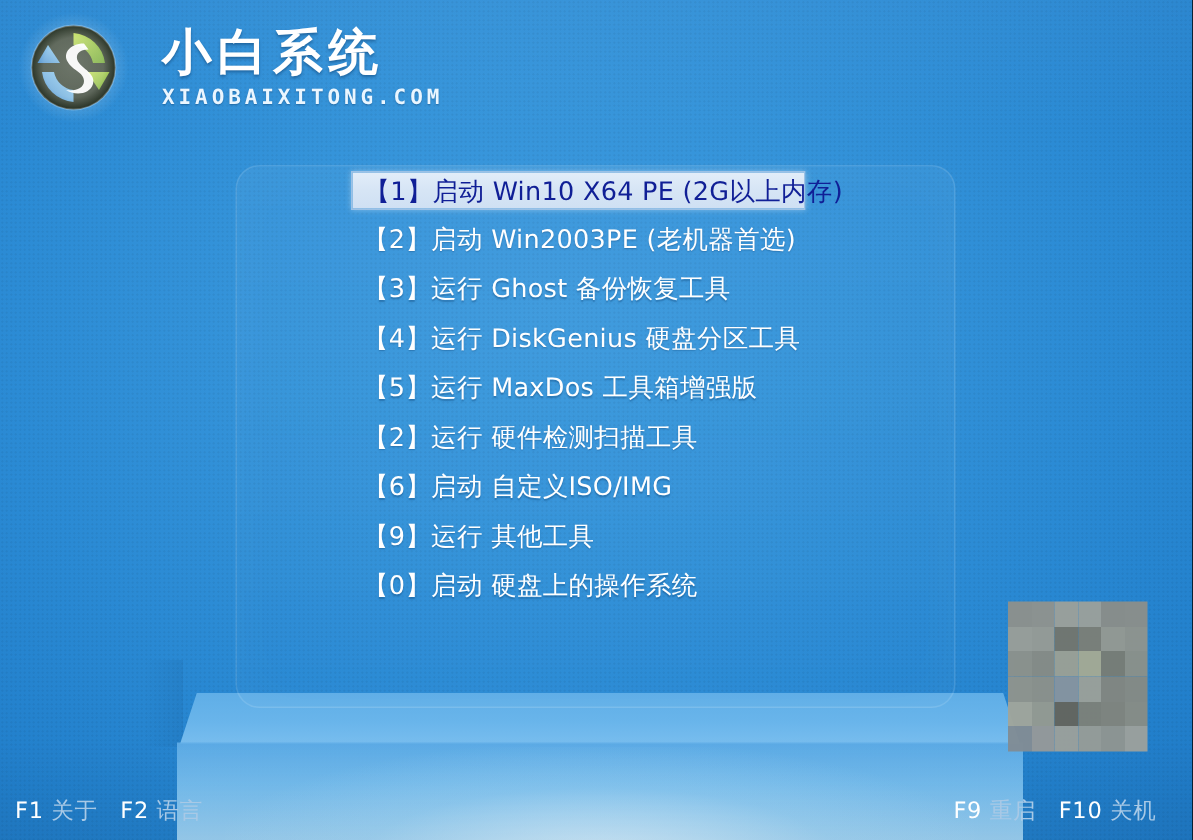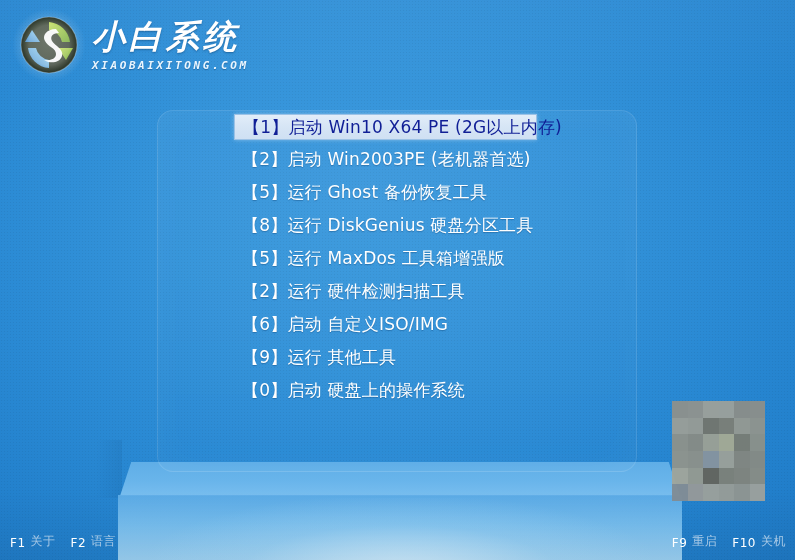--- a/index.html
+++ b/index.html
@@ -97,35 +97,34 @@
     width: 74px;
     height: 74px;
     flex: 0 0 74px;
   }
   #logo-mark .halo {
     position: absolute; inset: 0;
     border-radius: 50%;
     background: radial-gradient(circle at 50% 50%, rgba(255,255,255,0.30) 38%, rgba(255,255,255,0.12) 52%, rgba(255,255,255,0) 70%);
   }
   #logo-text {
-    margin-left: 6px;
+    margin-left: 22px;
     line-height: 1;
-    font-style: italic;
   }
   #logo-title {
     color: #ffffff;
     font-size: 33px;
     font-weight: 700;
     letter-spacing: 4px;
     text-shadow: 0 1px 2px rgba(8,50,95,0.45);
     font-family: "DejaVu Sans", "Liberation Sans", sans-serif;
   }
   #logo-sub {
     color: #eaf6ff;
-    font-size: 11px;
+    font-size: 14px;
     letter-spacing: 2.6px;
     margin-top: 7px;
     font-weight: 700;
     font-family: "DejaVu Sans Mono", "Liberation Mono", monospace;
     text-shadow: 0 1px 1px rgba(8,50,95,0.4);
   }
 
   
   #panel {
     position: absolute;
@@ -180,30 +179,30 @@
     grid-template-columns: repeat(6, 1fr);
     grid-template-rows: repeat(6, 1fr);
     opacity: 0.97;
   }
   #mosaic i { display: block; }
 
   
   .hotbar {
     position: absolute;
     bottom: 10px;
-    font-size: 12px;
+    font-size: 15px;
     letter-spacing: 0.5px;
     font-family: "DejaVu Sans", "Liberation Sans", sans-serif;
     display: flex;
-    align-items: flex-end;
+    align-items: flex-start;
     gap: 5px;
     white-space: nowrap;
   }
   #hotbar-left { left: 10px; }
-  #hotbar-right { right: 9px; }
+  #hotbar-right { right: 24px; }
   .hk-key {
     color: #ffffff;
     font-weight: 400;
   }
   .hk-label {
     color: #a8c9e6;
     margin-right: 10px;
   }
   .hk-label.last { margin-right: 0; }
 </style>
@@ -265,24 +264,24 @@
   <div id="panel"></div>
 
   <div id="menu">
     <div class="menu-item selected">
         <span>【1】启动 Win10 X64 PE (2G以上内存)</span>
       </div>
     <div class="menu-item">
         <span>【2】启动 Win2003PE (老机器首选)</span>
       </div>
     <div class="menu-item">
-        <span>【5】运行 Ghost 备份恢复工具</span>
-      </div>
-    <div class="menu-item">
-        <span>【8】运行 DiskGenius 硬盘分区工具</span>
+        <span>【3】运行 Ghost 备份恢复工具</span>
+      </div>
+    <div class="menu-item">
+        <span>【4】运行 DiskGenius 硬盘分区工具</span>
       </div>
     <div class="menu-item">
         <span>【5】运行 MaxDos 工具箱增强版</span>
       </div>
     <div class="menu-item">
         <span>【2】运行 硬件检测扫描工具</span>
       </div>
     <div class="menu-item">
         <span>【6】启动 自定义ISO/IMG</span>
       </div>

